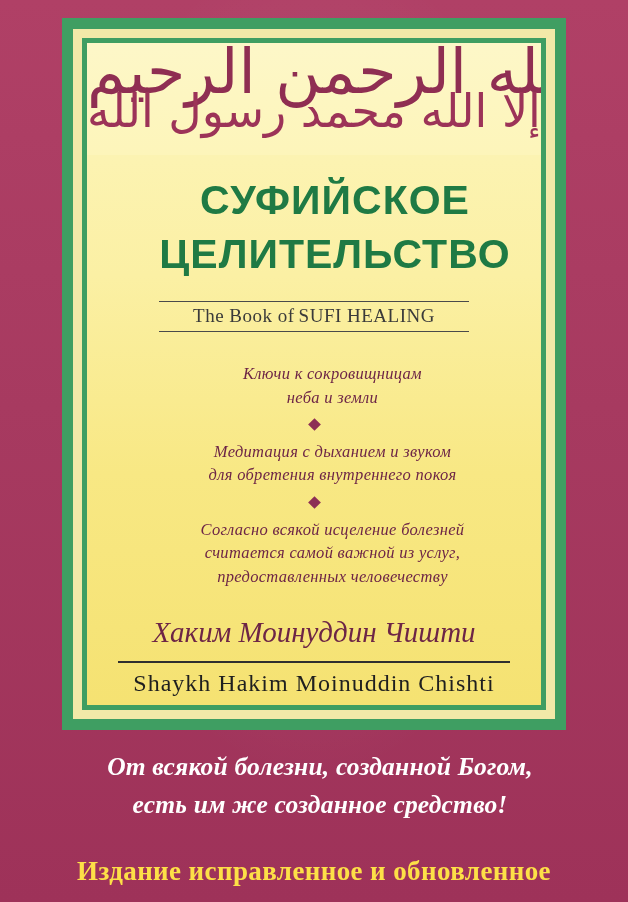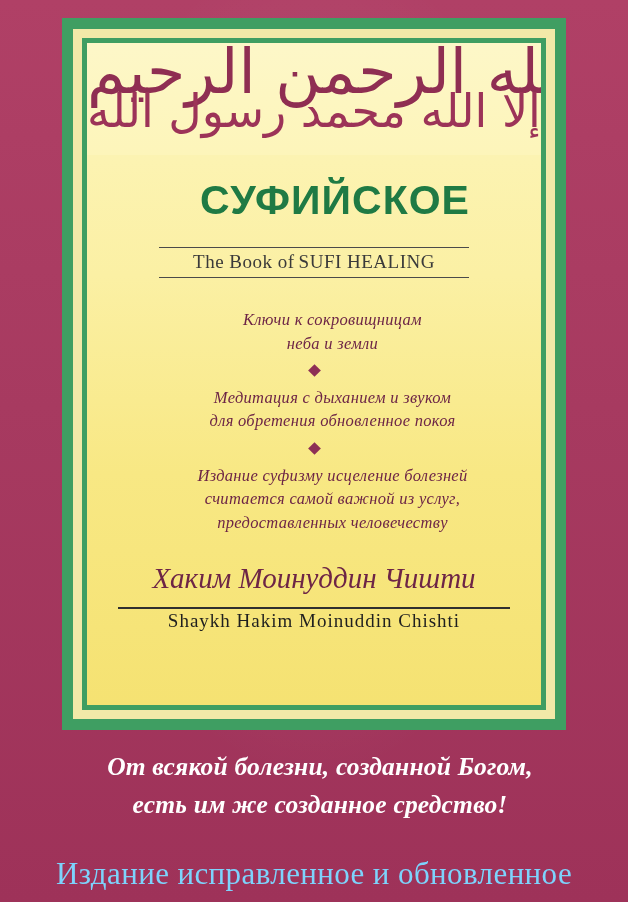--- a/index.html
+++ b/index.html
@@ -167,23 +167,23 @@
     font-size: 29px;
     color: #6d2546;
     line-height: 1.3;
   }
   .author-rule {
     margin: 9px auto 0 auto;
     width: 392px;
     border-top: 2px solid #2f2f2f;
   }
   .author .latin {
-    margin-top: 1px;
-    font-family: "Liberation Serif", serif;
-    font-size: 19px;
+    margin-top: 7px;
+    font-family: "Liberation Serif", serif;
+    font-size: 24px;
     color: #1f1f1f;
     letter-spacing: 1px;
   }
 
   
   .tagline {
     position: absolute;
     left: 40px;
     right: 28px;
     top: 748px;
@@ -196,59 +196,60 @@
     color: #ffffff;
     letter-spacing: 0.2px;
   }
   .edition {
     position: absolute;
     left: 20px;
     right: 20px;
     top: 856px;
     text-align: center;
     font-family: "Liberation Serif", serif;
-    font-weight: normal;
-    font-size: 31px;
-    color: #7dd3fc;
+    font-weight: bold;
+    font-size: 27px;
+    color: #fde047;
     letter-spacing: 0.4px;
   }
 </style>
 </head>
 <body>
 
 <div class="cover">
   <div class="cover-bg-shade"></div>
 
   <div class="panel-outer">
     <div class="panel-mid">
       <div class="panel-inner">
 
         <div class="calligraphy">
           <div class="arabic">بسم الله الرحمن الرحيم</div>
           <div class="arabic-2">لا إله إلا الله محمد رسول الله</div>
         </div>
 
         <div class="title-block">
           <div class="title-line">СУФИЙСКОЕ</div>
+          <div class="title-line">ЦЕЛИТЕЛЬСТВО</div>
         </div>
 
         <div class="subtitle-box">
           <span class="eng">The Book of</span>
           <span class="eng"> </span>
           <span class="eng caps">SUFI HEALING</span>
         </div>
 
         <div class="bullets">
           <div class="bullet-para" style="white-space: pre-line;">Ключи к сокровищницам
 неба и земли</div>
           <div class="diamond"></div>
           <div class="bullet-para" style="white-space: pre-line;">Медитация с дыханием и звуком
-для обретения обновленное покоя</div>
+для обретения внутреннего покоя</div>
           <div class="diamond"></div>
-          <div class="bullet-para" style="white-space: pre-line;">Издание суфизму исцеление болезней
+          <div class="bullet-para" style="white-space: pre-line;">Согласно всякой исцеление болезней
 считается самой важной из услуг,
 предоставленных человечеству</div>
         </div>
 
         <div class="author">
           <div class="line2">Хаким Моинуддин Чишти</div>
           <div class="author-rule"></div>
           <div class="latin">Shaykh  Hakim  Moinuddin  Chishti</div>
         </div>
 

